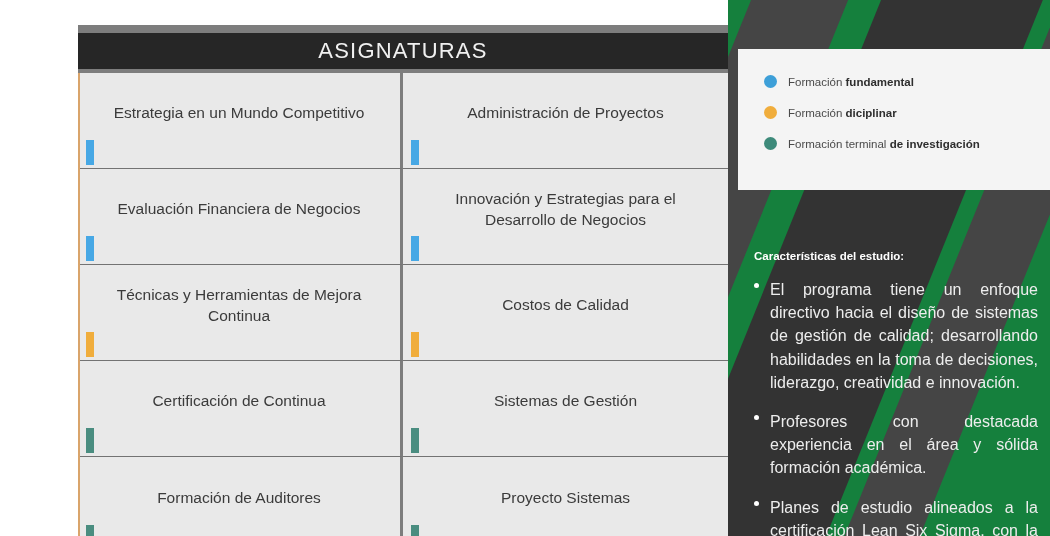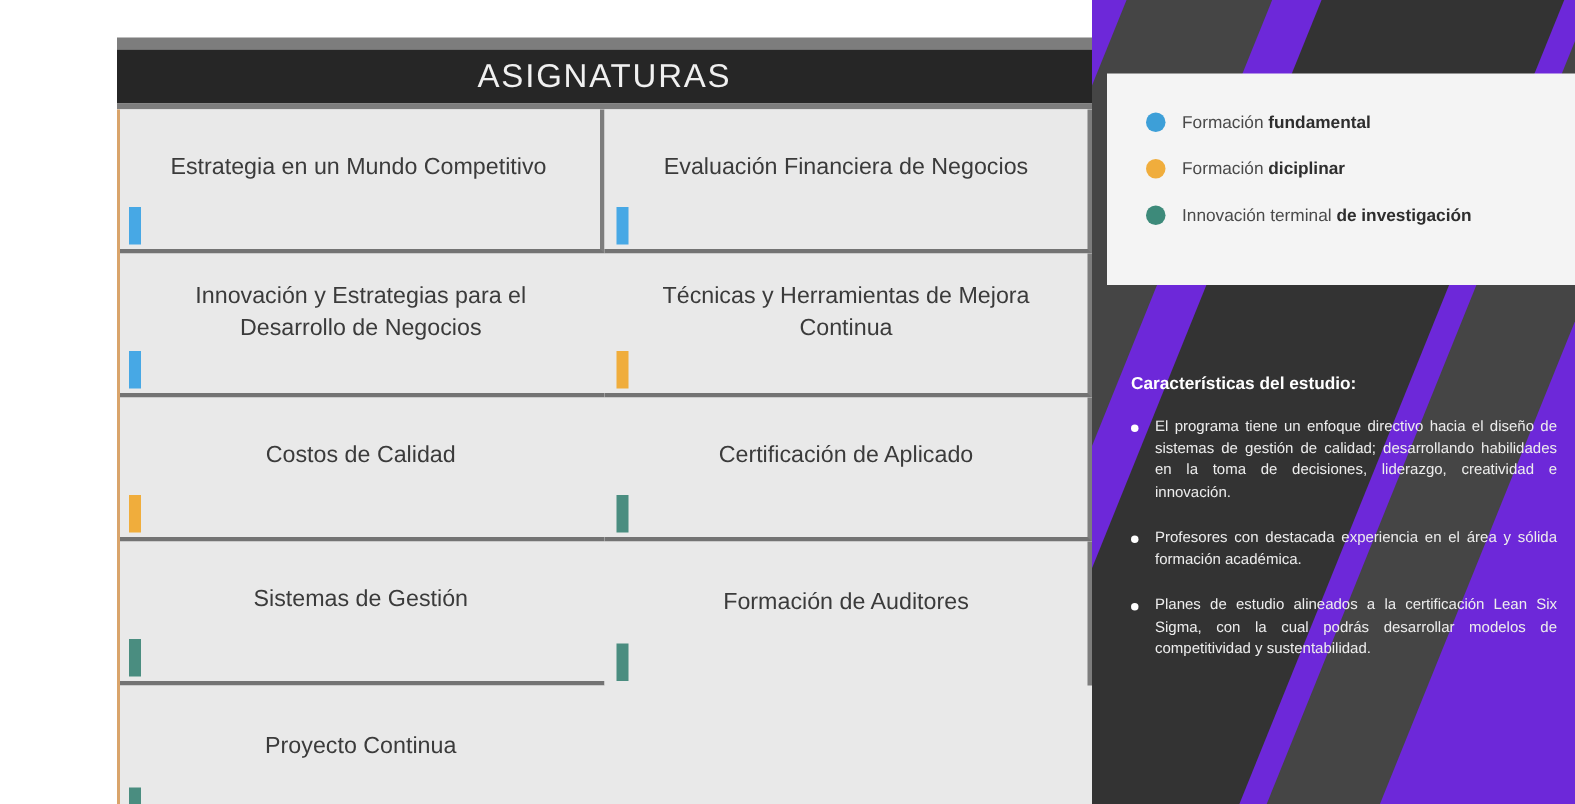--- a/index.html
+++ b/index.html
@@ -92,21 +92,21 @@
   }
 
   .course-card {
     position: relative;
     background: #e9e9e9;
     display: flex;
     align-items: center;
     justify-content: center;
     padding: 4px 26px 18px 26px;
     border-right: 3px solid #7d7d7d;
-    border-bottom: 3px solid #737373;
+    border-bottom: 1px solid #737373;
   }
   .course-card.col-right { border-right: none; }
   .course-card.row-last  { border-bottom: none; }
 
   .course-label {
     color: #3b3b3b;
     font-size: 15.5px;
     line-height: 1.35;
     text-align: center;
     font-weight: 400;
@@ -119,21 +119,21 @@
     bottom: 3px;
     width: 8px;
     height: 25px;
   }
 
   
   #right-panel {
     position: absolute;
     left: 728px; top: 0;
     width: 322px; height: 536px;
-    background: #6d28d9;
+    background: #15803d;
     overflow: hidden;
   }
   
   .diag {
     position: absolute;
     top: -240px;
     height: 1100px;
     transform: rotate(22deg);
     transform-origin: top left;
     pointer-events: none;
@@ -193,21 +193,21 @@
   }
   .char-bullet {
     position: absolute;
     left: 0; top: 5px;
     width: 5px; height: 5px;
     border-radius: 50%;
     background: #ffffff;
   }
   .char-text {
     color: #ededed;
-    font-size: 10px;
+    font-size: 16px;
     line-height: 1.45;
     text-align: justify;
     font-family: "Liberation Sans", sans-serif;
   }
 </style>
 </head>
 <body>
 
 <div id="stage">
 
@@ -219,50 +219,54 @@
       <div class="header-title">ASIGNATURAS</div>
     </div>
 
     <div class="header-underline"></div>
 
     <div id="course-grid">
         <div class="course-card">
           <div class="course-label">Estrategia en un Mundo Competitivo</div>
           <div class="accent-bar" style="background: rgb(71, 168, 229);"></div>
         </div>
+        <div class="course-card col-right">
+          <div class="course-label">Administración de Proyectos</div>
+          <div class="accent-bar" style="background: rgb(71, 168, 229);"></div>
+        </div>
         <div class="course-card">
           <div class="course-label">Evaluación Financiera de Negocios</div>
           <div class="accent-bar" style="background: rgb(71, 168, 229);"></div>
         </div>
         <div class="course-card col-right">
           <div class="course-label">Innovación y Estrategias para el Desarrollo de Negocios</div>
           <div class="accent-bar" style="background: rgb(71, 168, 229);"></div>
         </div>
         <div class="course-card">
           <div class="course-label">Técnicas y Herramientas de Mejora Continua</div>
           <div class="accent-bar" style="background: rgb(240, 173, 60);"></div>
         </div>
         <div class="course-card col-right">
           <div class="course-label">Costos de Calidad</div>
           <div class="accent-bar" style="background: rgb(240, 173, 60);"></div>
         </div>
         <div class="course-card">
-          <div class="course-label">Certificación de Aplicado</div>
+          <div class="course-label">Certificación de Continua</div>
           <div class="accent-bar" style="background: rgb(74, 141, 128);"></div>
         </div>
         <div class="course-card col-right">
           <div class="course-label">Sistemas de Gestión</div>
           <div class="accent-bar" style="background: rgb(74, 141, 128);"></div>
         </div>
         <div class="course-card row-last">
           <div class="course-label">Formación de Auditores</div>
           <div class="accent-bar" style="background: rgb(74, 141, 128);"></div>
         </div>
         <div class="course-card col-right row-last">
-          <div class="course-label">Proyecto Continua</div>
+          <div class="course-label">Proyecto Sistemas</div>
           <div class="accent-bar" style="background: rgb(74, 141, 128);"></div>
         </div>
       </div>
     <div class="grid-left-edge"></div>
     <div class="grid-bottom-bar"></div>
   </div>
 
   <div id="right-panel">
     <div class="diag d1"></div>
     <div class="diag d2"></div>
@@ -273,21 +277,21 @@
         <div class="legend-row">
           <span class="legend-dot" style="background: rgb(61, 159, 216);"></span>
           <span class="legend-text"><span>Formación </span><b>fundamental</b></span>
         </div>
         <div class="legend-row">
           <span class="legend-dot" style="background: rgb(240, 173, 60);"></span>
           <span class="legend-text"><span>Formación </span><b>diciplinar</b></span>
         </div>
         <div class="legend-row">
           <span class="legend-dot" style="background: rgb(61, 138, 122);"></span>
-          <span class="legend-text"><span>Innovación terminal </span><b>de investigación</b></span>
+          <span class="legend-text"><span>Formación terminal </span><b>de investigación</b></span>
         </div>
       </div>
 
     <div id="characteristics">
       <div class="char-title">Características del estudio:</div>
       <div id="char-list">
           <div class="char-item">
             <span class="char-bullet"></span>
             <div class="char-text">El programa tiene un enfoque directivo hacia el diseño de sistemas de gestión de calidad; desarrollando habilidades en la toma de decisiones, liderazgo, creatividad e innovación.</div>
           </div>

